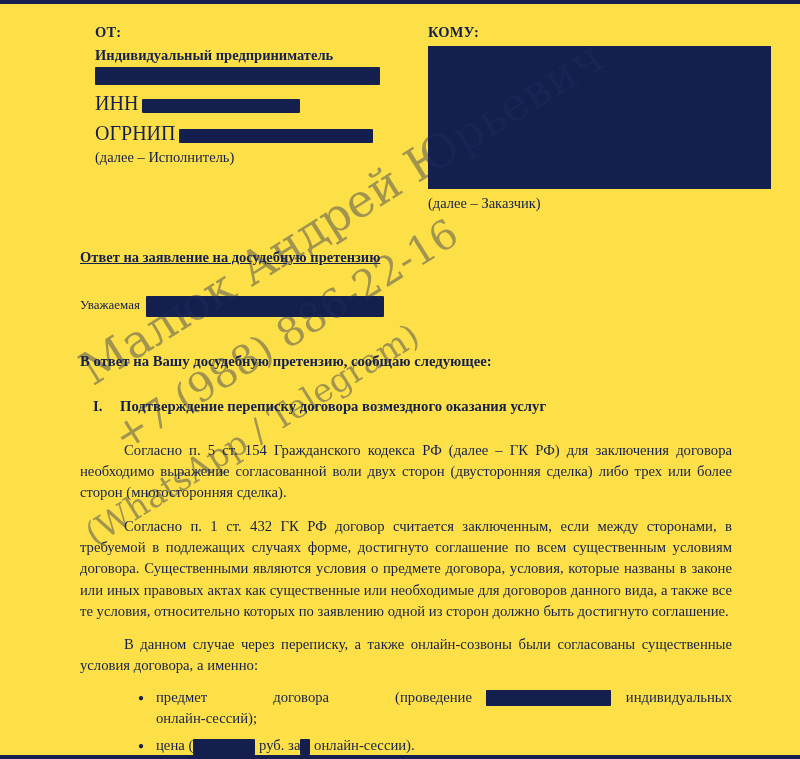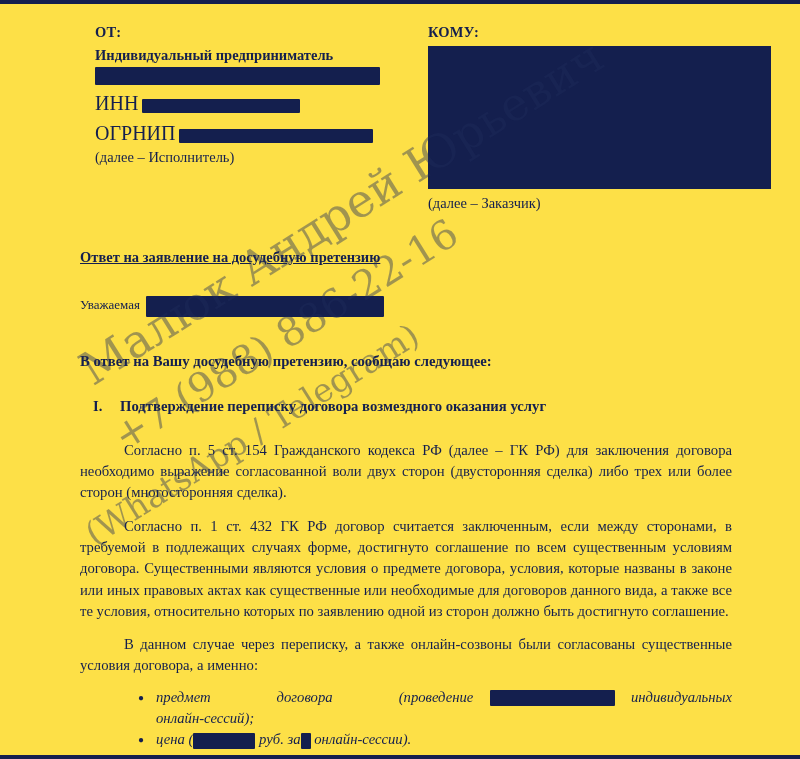--- a/index.html
+++ b/index.html
@@ -154,22 +154,22 @@
     text-align: justify;
   }
   .para.p1 { margin-top: 22px; }
   ul.bullets {
     margin: 10px 0 0 0;
     padding-left: 76px;
     list-style: none;
   }
   ul.bullets li {
     position: relative;
+    margin-top: 6px;
     text-align: justify;
-    font-style: italic;
   }
   ul.bullets li::before {
     content: "\25CF";
     position: absolute;
     left: -18px;
     top: 0;
     font-size: 10px;
     line-height: 21px;
   }
   .bullet-gap { display: inline-block; width: 66px; }

